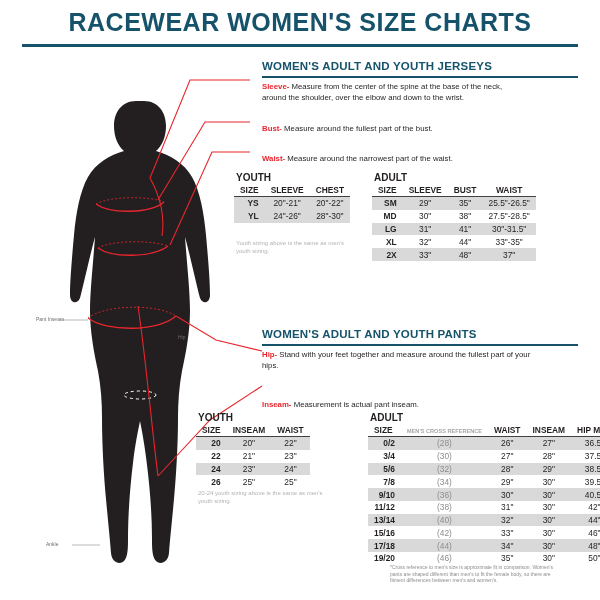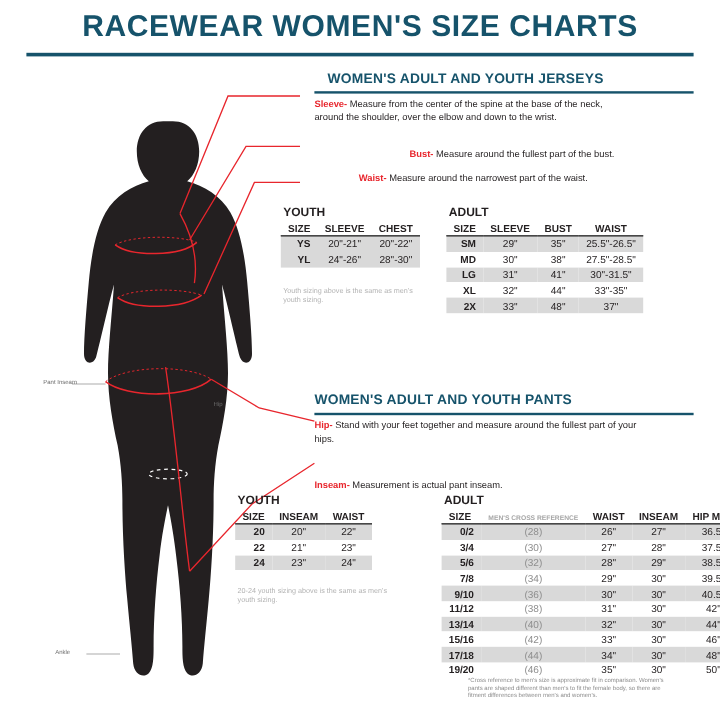--- a/index.html
+++ b/index.html
@@ -132,30 +132,30 @@
     <path d="M158,476 L210,420 L262,386" stroke="#e8262d" stroke-width="1.1" fill="none"></path>
 
     <path d="M60,320 L88,320" stroke="#9b9b9b" stroke-width="0.7" fill="none"></path>
     <path d="M72,545 L100,545" stroke="#9b9b9b" stroke-width="0.7" fill="none"></path>
   </svg>
 
   <div class="tiny-label" style="left:36px;top:316px;">Pant Inseam</div>
   <div class="tiny-label" style="left:178px;top:334px;">Hip</div>
   <div class="tiny-label" style="left:46px;top:541px;">Ankle</div>
 
-  <div class="sec-head" style="left:262px;top:60px;margin-left:11px;">WOMEN'S ADULT AND YOUTH JERSEYS</div>
+  <div class="sec-head" style="left:262px;top:60px;">WOMEN'S ADULT AND YOUTH JERSEYS</div>
   <div class="sec-rule" style="left:262px;top:76px;width:316px;"></div>
 
   <div class="callout" style="left:262px;top:82px;">
     <b>Sleeve-</b><span> Measure from the center of the spine at the base of the neck, around the shoulder, over the elbow and down to the wrist.</span>
   </div>
-  <div class="callout" style="left:262px;top:124px;text-align:right;">
+  <div class="callout" style="left:262px;top:124px;">
     <b>Bust-</b><span> Measure around the fullest part of the bust.</span>
   </div>
-  <div class="callout" style="left:262px;top:144px;margin-left:37px;">
+  <div class="callout" style="left:262px;top:154px;">
     <b>Waist-</b><span> Measure around the narrowest part of the waist.</span>
   </div>
 
   <div class="tbl" style="left:234px;top:172px;">
     <div class="grp">YOUTH</div>
     <table>
       <thead>
         <tr>
           <th class="lbl">SIZE</th>
           <th>SLEEVE</th>
@@ -252,20 +252,25 @@
         </tr>
         <tr>
           <td class="lbl">22</td>
           <td>21"</td>
           <td>23"</td>
         </tr>
         <tr class="alt">
           <td class="lbl">24</td>
           <td>23"</td>
           <td>24"</td>
+        </tr>
+        <tr>
+          <td class="lbl">26</td>
+          <td>25"</td>
+          <td>25"</td>
         </tr>
       </tbody>
     </table>
   </div>
   <div class="note" style="left:198px;top:490px;width:128px;">20-24 youth sizing above is the same as men's youth sizing.</div>
 
   <div class="tbl" style="left:368px;top:412px;">
     <div class="grp">ADULT</div>
     <table>
       <thead>

